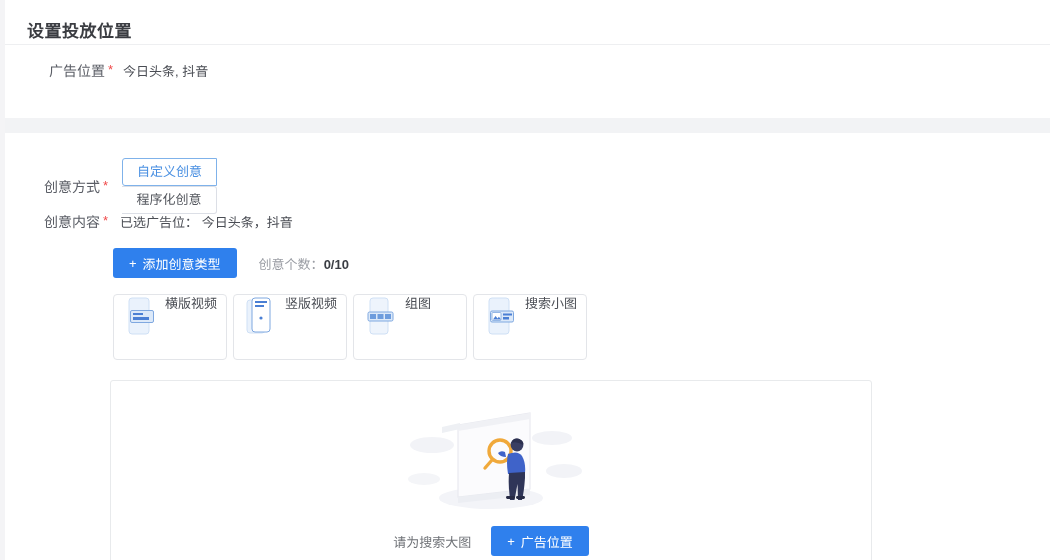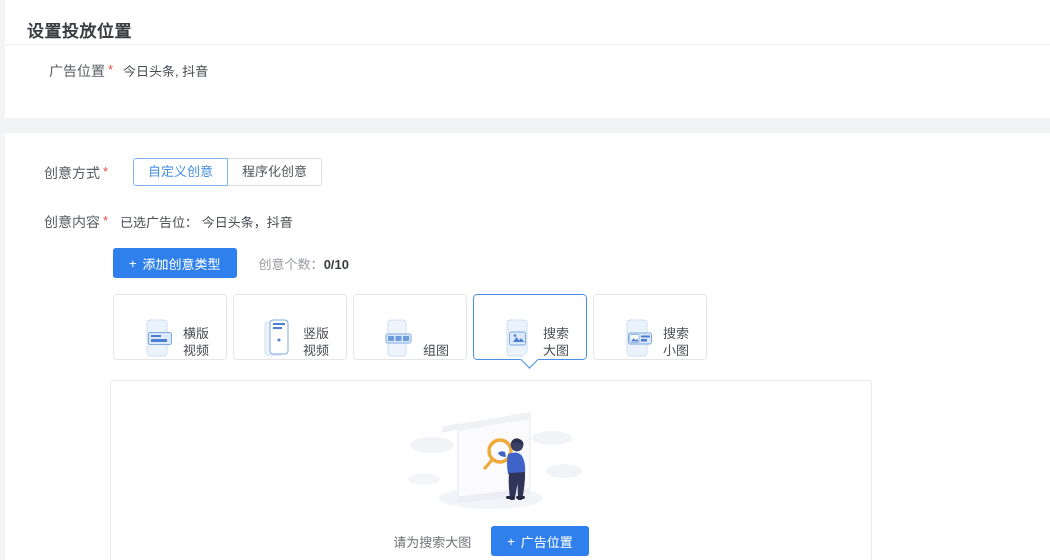--- a/index.html
+++ b/index.html
@@ -109,23 +109,24 @@
 
   .row-mode {
     position: absolute;
     left: 39px;
     top: 25px;
     display: flex;
     align-items: center;
   }
   .seg-group {
     display: flex;
-    margin-left: 21px;
+    margin-left: 10px;
     border-radius: 3px;
     overflow: visible;
+    flex-direction: column;
   }
   .seg {
     height: 28px;
     line-height: 26px;
     padding: 0 14px;
     box-sizing: border-box;
     font-size: 13px;
     background: #ffffff;
     border: 1px solid #dcdfe6;
     color: #55585f;
@@ -207,22 +208,22 @@
     gap: 6px;
   }
   .card {
     width: 114px;
     height: 66px;
     box-sizing: border-box;
     border: 1px solid #e3e5e9;
     border-radius: 4px;
     background: #ffffff;
     display: flex;
-    align-items: flex-end;
-    padding: 0 8px 0 28px;
+    align-items: flex-start;
+    padding: 0 8px 0 10px;
     cursor: pointer;
     position: relative;
   }
   .card.selected {
     border: 1px solid #4a90e2;
     box-shadow: 0 0 0 0 rgba(0,0,0,0);
   }
   .card.selected::after {
     content: "";
     position: absolute;
@@ -372,31 +373,20 @@
             <rect x="6" y="3" width="18" height="36" rx="3" fill="#eef4fc" stroke="#cfe0f5" stroke-width="1"></rect>
             <rect x="4" y="17" width="25" height="9" rx="1.5" fill="#dce9f9" stroke="#7fa8e0" stroke-width="1"></rect>
             <rect x="6" y="19" width="6" height="5" fill="#6d9cdd"></rect>
             <rect x="13.5" y="19" width="6" height="5" fill="#6d9cdd"></rect>
             <rect x="21" y="19" width="6" height="5" fill="#6d9cdd"></rect>
           </svg>
         </span>
         <span class="card-label">组图</span>
       </div>
 
-      <div class="card selected">
-        <span class="card-icon">
-          <svg viewBox="0 0 34 42" width="34" height="42" aria-hidden="true">
-            <rect x="5" y="3" width="20" height="36" rx="3" fill="#eaf2fc" stroke="#cfe0f5" stroke-width="1"></rect>
-            <rect x="7.5" y="15" width="16" height="13" rx="1.5" fill="#dce9f9" stroke="#7fa8e0" stroke-width="1"></rect>
-            <path d="M11 25 l3.5 -5 l2.6 3.4 l2 -2.3 l3.2 3.9 z" fill="#4a7fd4"></path>
-            <circle cx="13" cy="18.6" r="1.3" fill="#4a7fd4"></circle>
-          </svg>
-        </span>
-        <span class="card-label">搜索大图</span>
-      </div>
 
       <div class="card">
         <span class="card-icon">
           <svg viewBox="0 0 34 42" width="34" height="42" aria-hidden="true">
             <rect x="5" y="3" width="20" height="36" rx="3" fill="#eaf2fc" stroke="#cfe0f5" stroke-width="1"></rect>
             <rect x="6.5" y="16" width="23" height="11" rx="1.5" fill="#dce9f9" stroke="#7fa8e0" stroke-width="1"></rect>
             <rect x="8" y="17.5" width="9" height="8" rx="1" fill="#ffffff" stroke="#7fa8e0" stroke-width=".8"></rect>
             <path d="M9 24.5 l2.6 -3.6 l1.9 2.5 l1.4 -1.7 l2.1 2.8 z" fill="#4a7fd4"></path>
             <rect x="19" y="18.5" width="9" height="2" fill="#4a7fd4"></rect>
             <rect x="19" y="22" width="6" height="2.5" fill="#4a7fd4"></rect>

